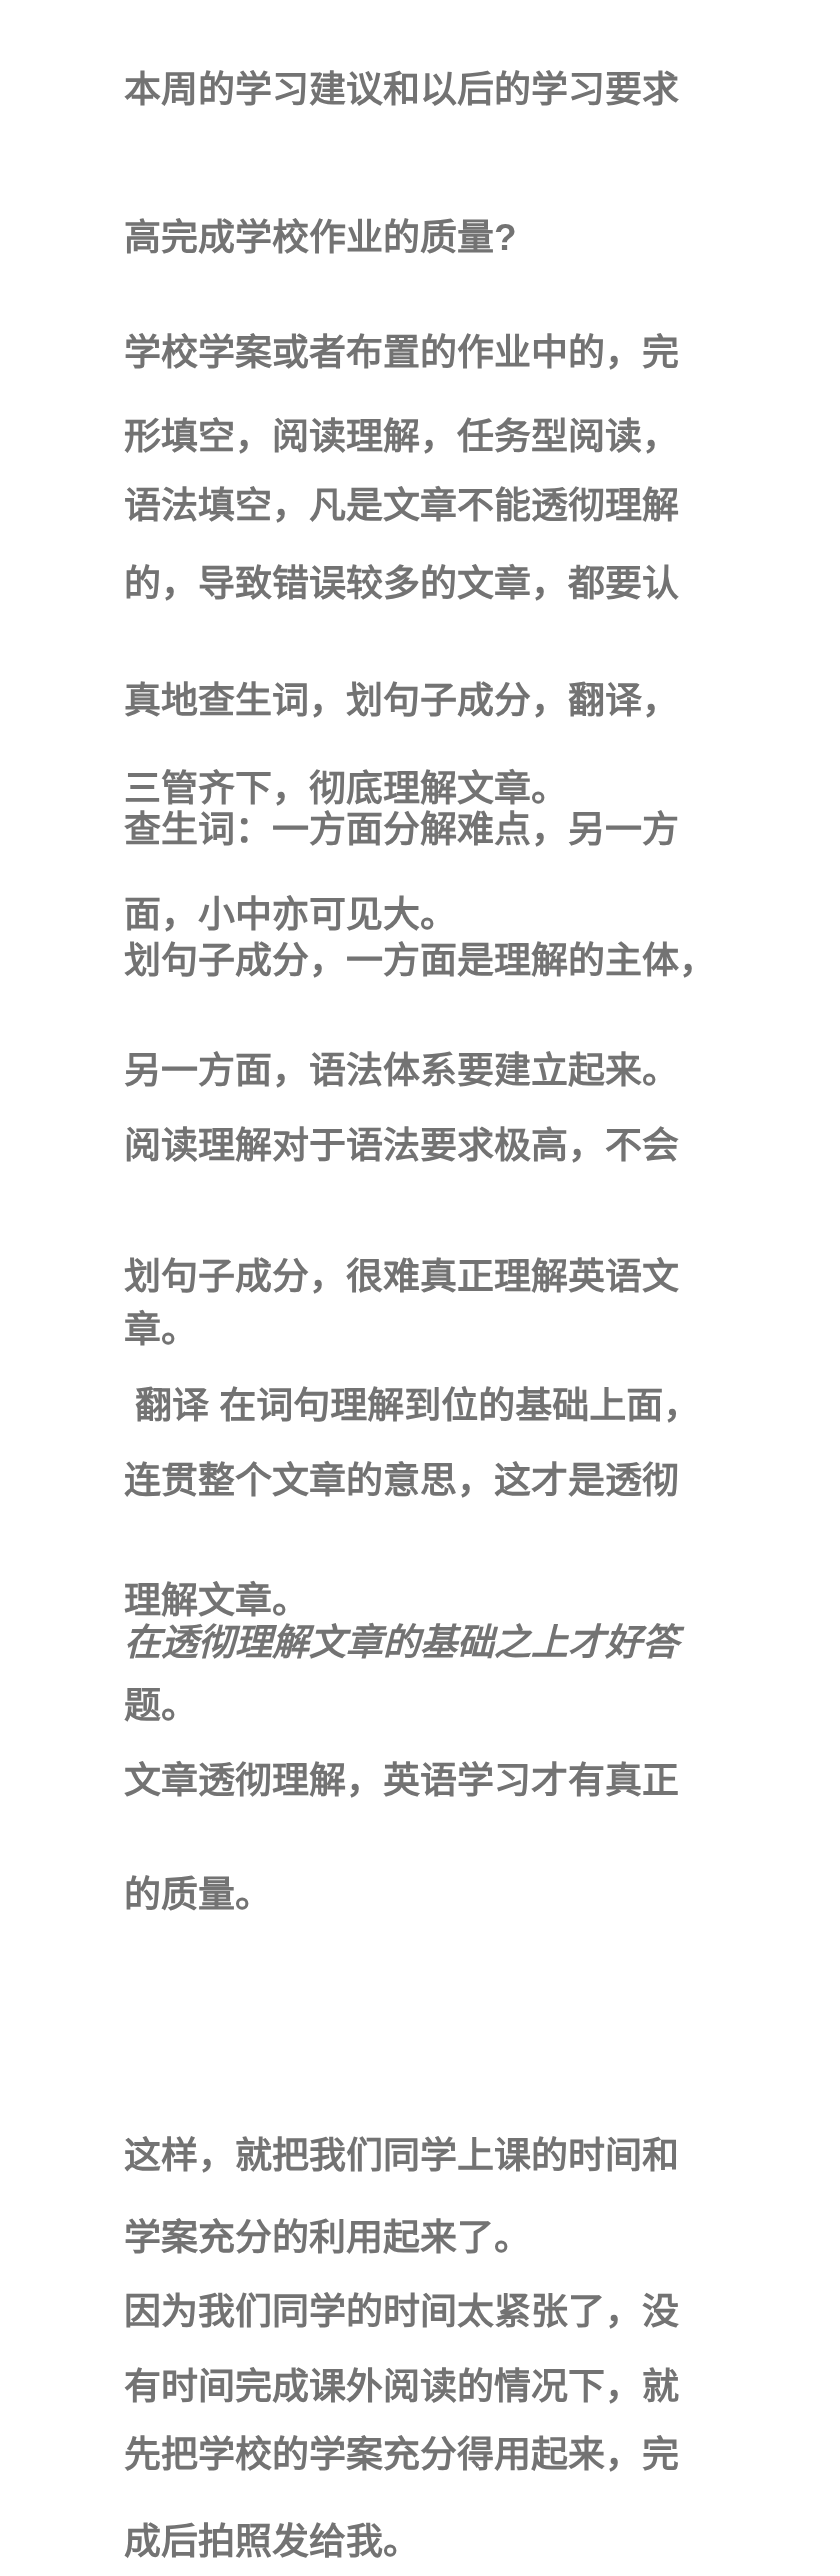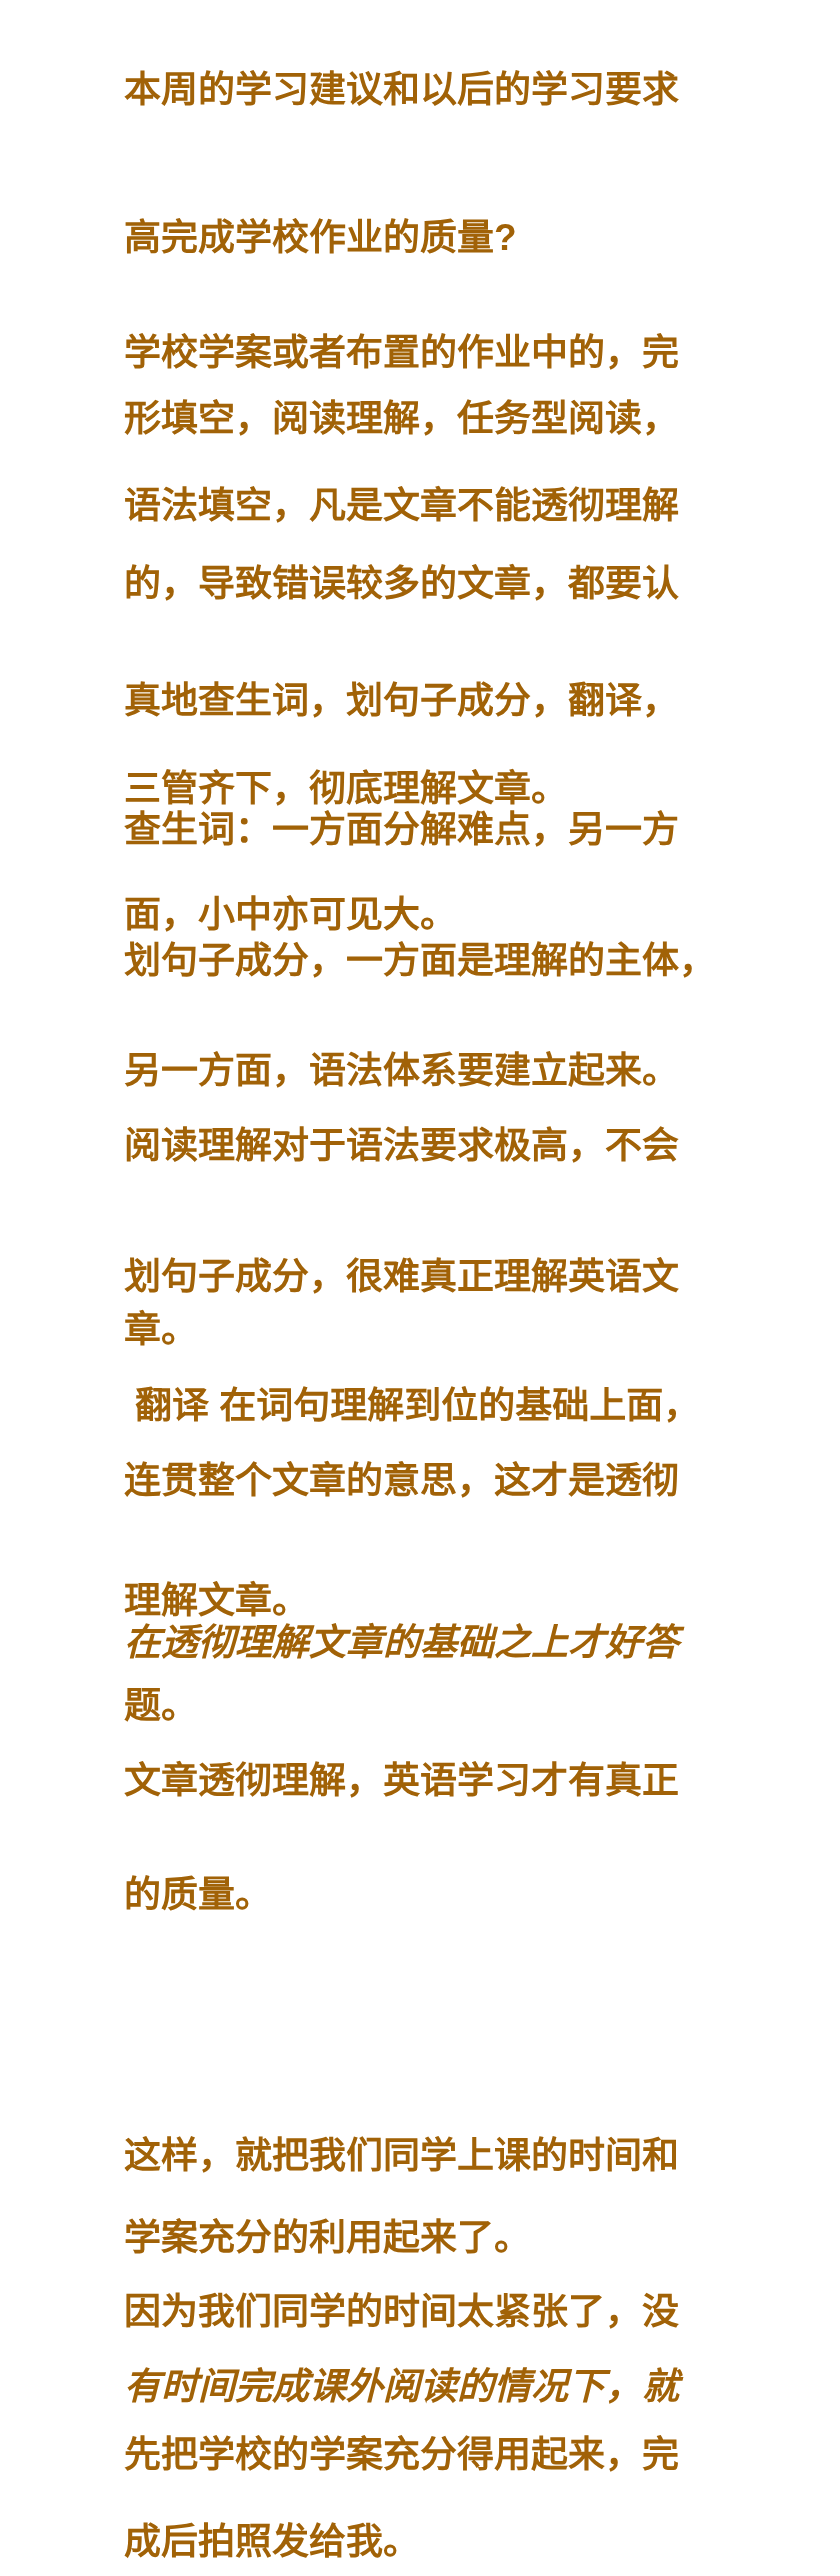--- a/index.html
+++ b/index.html
@@ -19,29 +19,29 @@
     background: #ffffff;
   }
   .line {
     position: absolute;
     left: 124px;
     font-family: "Liberation Sans", "DejaVu Sans", sans-serif;
     font-weight: 700;
     font-size: 37px;
     line-height: 37px;
     letter-spacing: 0;
-    color: #a16207;
+    color: #737373;
     white-space: nowrap;
   }
   
   .l1  { top: 71px; }
   .l2  { top: 145px; }
   .l3  { top: 219px; }
   .l4  { top: 334px; }
-  .l5  { top: 400px; }
+  .l5  { top: 418px; }
   .l6  { top: 487px; }
   .l7  { top: 565px; }
   .l8  { top: 682px; }
   .l9  { top: 770px; }
   .l10 { top: 811px; }
   .l11 { top: 896px; }
   .l12 { top: 942px; }
   .l13 { top: 1052px; }
   .l14 { top: 1127px; }
   .l15 { top: 1240px; margin-top: 18px; }
@@ -49,21 +49,21 @@
   .l17 { top: 1387px; margin-left: 11px; }
   .l18 { top: 1462px; }
   .l19 { top: 1582px; }
   .l20 { top: 1624px; font-style: italic; }
   .l21 { top: 1687px; }
   .l22 { top: 1762px; }
   .l23 { top: 1876px; }
   .l24 { top: 2137px; }
   .l25 { top: 2219px; }
   .l26 { top: 2293px; }
-  .l27 { top: 2368px; font-style: italic; }
+  .l27 { top: 2368px; }
   .l28 { top: 2436px; }
   .l29 { top: 2523px; }
 </style>
 </head>
 <body>
 
 <div class="page">
   <div class="line l1">本周的学习建议和以后的学习要求</div>
   <div class="line l3">高完成学校作业的质量?</div>
   <div class="line l4">学校学案或者布置的作业中的，完</div>

